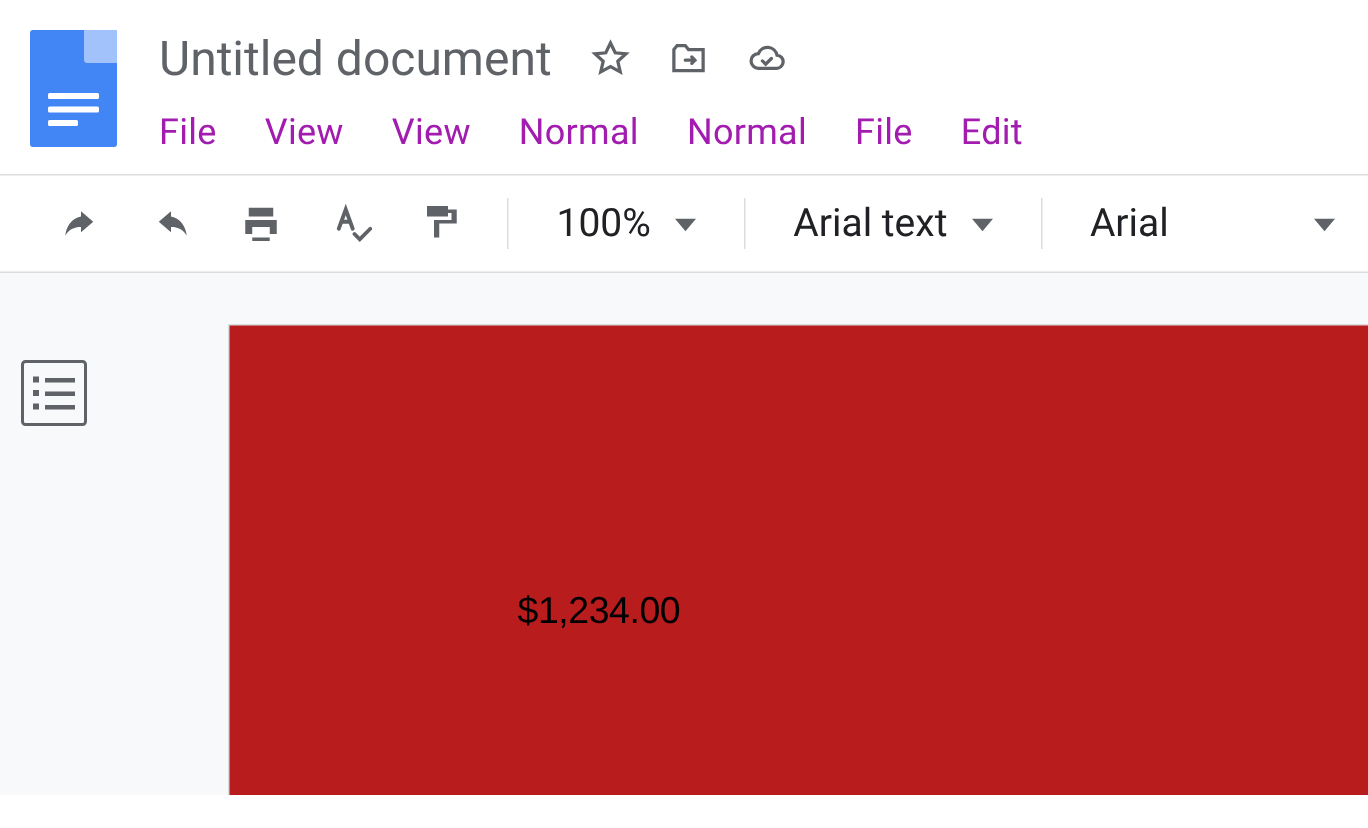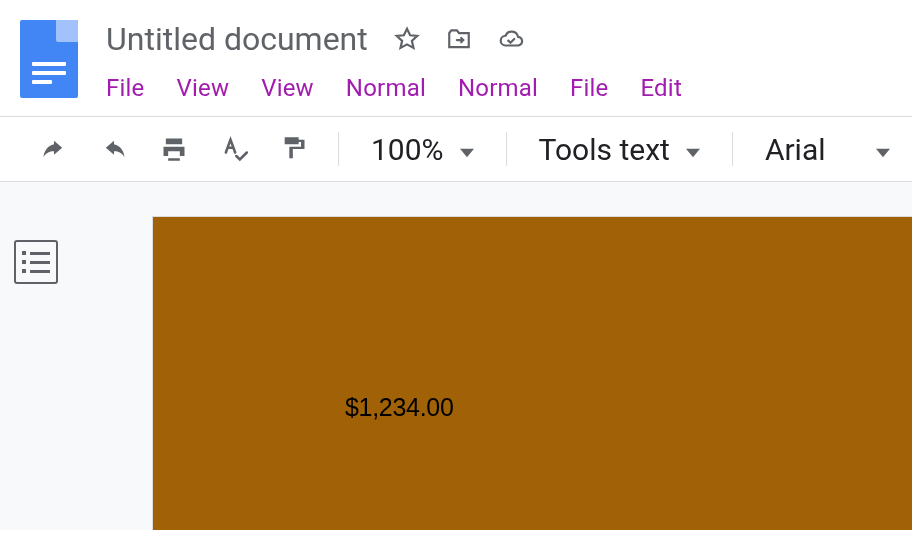--- a/index.html
+++ b/index.html
@@ -115,21 +115,21 @@
       width: 1px;
       height: 34px;
       background: #dadce0;
       margin: 0 2px;
     }
     .tb-dropdown {
       display: flex;
       align-items: flex-start;
       gap: 16px;
       cursor: pointer;
-      font-size: 30px;
+      font-size: 26px;
       color: #202124;
       padding: 0 6px;
     }
     .caret svg { width: 14px; height: 14px; color: #5f6368; }
 
     
     .canvas {
       background: #f8f9fa;
       height: calc(552px - 204px);
       position: relative;
@@ -162,21 +162,21 @@
     .outline-btn .bar {
       height: 3px; background:#5f6368; flex:1;
     }
 
     .page {
       position: absolute;
       top: 34px;
       left: 152px;
       right: 0;
       bottom: 0;
-      background: #a16207;
+      background: #b91c1c;
       border: 1px solid #dadce0;
       border-right: none;
       border-bottom: none;
       padding-top: 176px;
       padding-left: 192px;
     }
     .page-text {
       font-family: Arial, sans-serif;
       font-size: 25px;
       color: #000;
@@ -264,21 +264,21 @@
     <span class="caret">
       <svg viewBox="0 0 10 6" fill="currentColor">
           <path d="M0 0l5 6 5-6z"></path>
         </svg>
     </span>
   </div>
 
   <div class="tb-sep"></div>
 
   <div class="tb-dropdown">
-    <span>Tools text</span>
+    <span>Arial text</span>
     <span class="caret">
       <svg viewBox="0 0 10 6" fill="currentColor">
           <path d="M0 0l5 6 5-6z"></path>
         </svg>
     </span>
   </div>
 
   <div class="tb-sep"></div>
 
   <div class="tb-dropdown" style="flex:1;">

